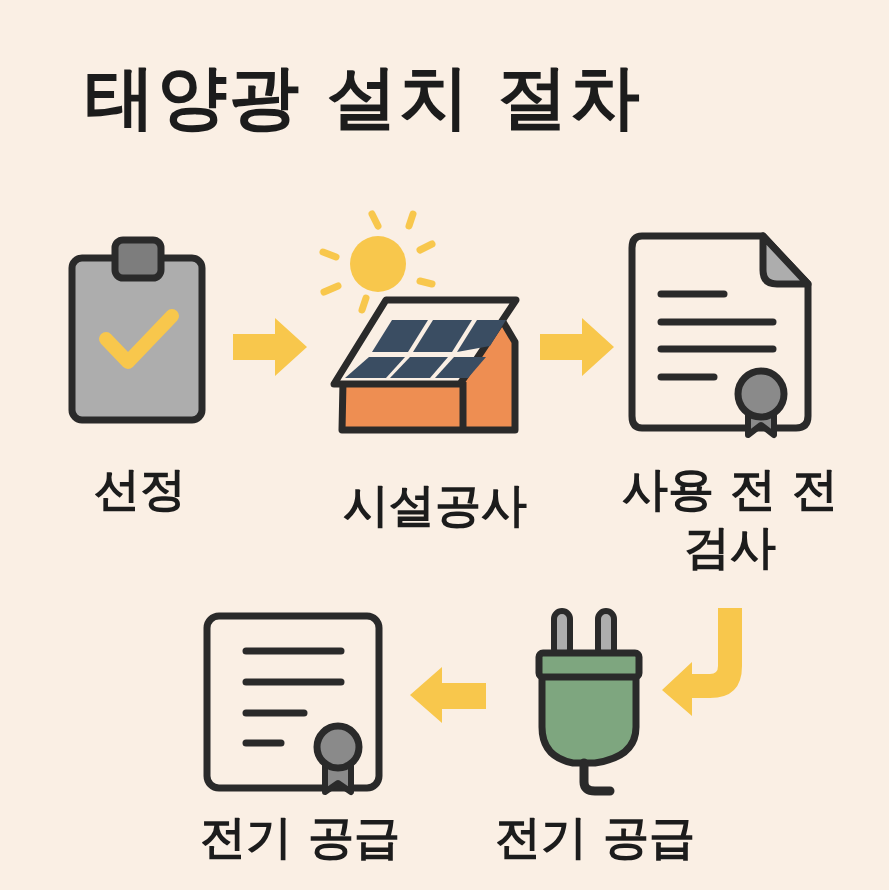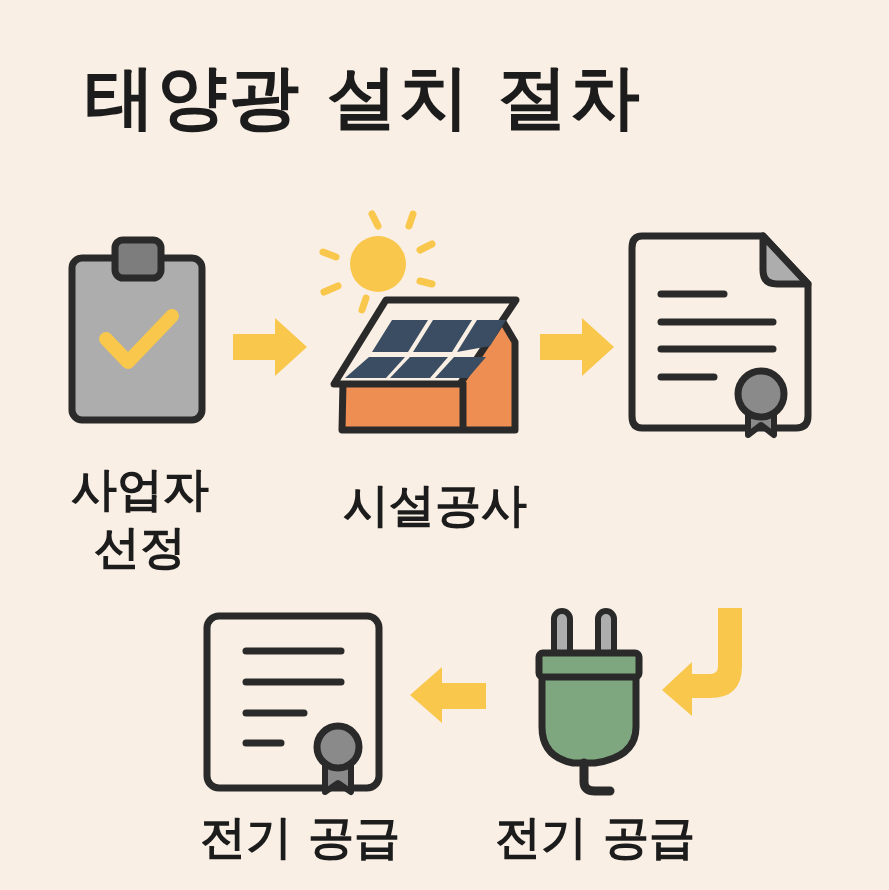--- a/index.html
+++ b/index.html
@@ -136,29 +136,30 @@
       <line x1="43" y1="131" x2="78" y2="131"></line>
     </g>
     <g>
       <polygon points="122,150 122,180 135,171 148,180 148,150" fill="#8a8a8a" stroke="#2a2a2a" stroke-width="6" stroke-linejoin="round"></polygon>
       <circle cx="135" cy="135" r="21" fill="#8a8a8a" stroke="#2a2a2a" stroke-width="7"></circle>
     </g>
   </svg>
 </div>
 
 <div class="label" style="left:50px; top:460px; width:180px;">
-  <div>사업자</div>
   <div>선정</div>
 </div>
 
 <div class="label" style="left:330px; top:476px; width:210px;">
   <div>시설공사</div>
 </div>
 
 <div class="label" style="left:610px; top:460px; width:240px;">
+  <div>사용 전 전</div>
+  <div>검사</div>
 </div>
 
 <div class="label" style="left:190px; top:808px; width:220px;">
   <div>전기 공급</div>
 </div>
 
 <div class="label" style="left:485px; top:808px; width:220px;">
   <div>전기 공급</div>
 </div>
 

